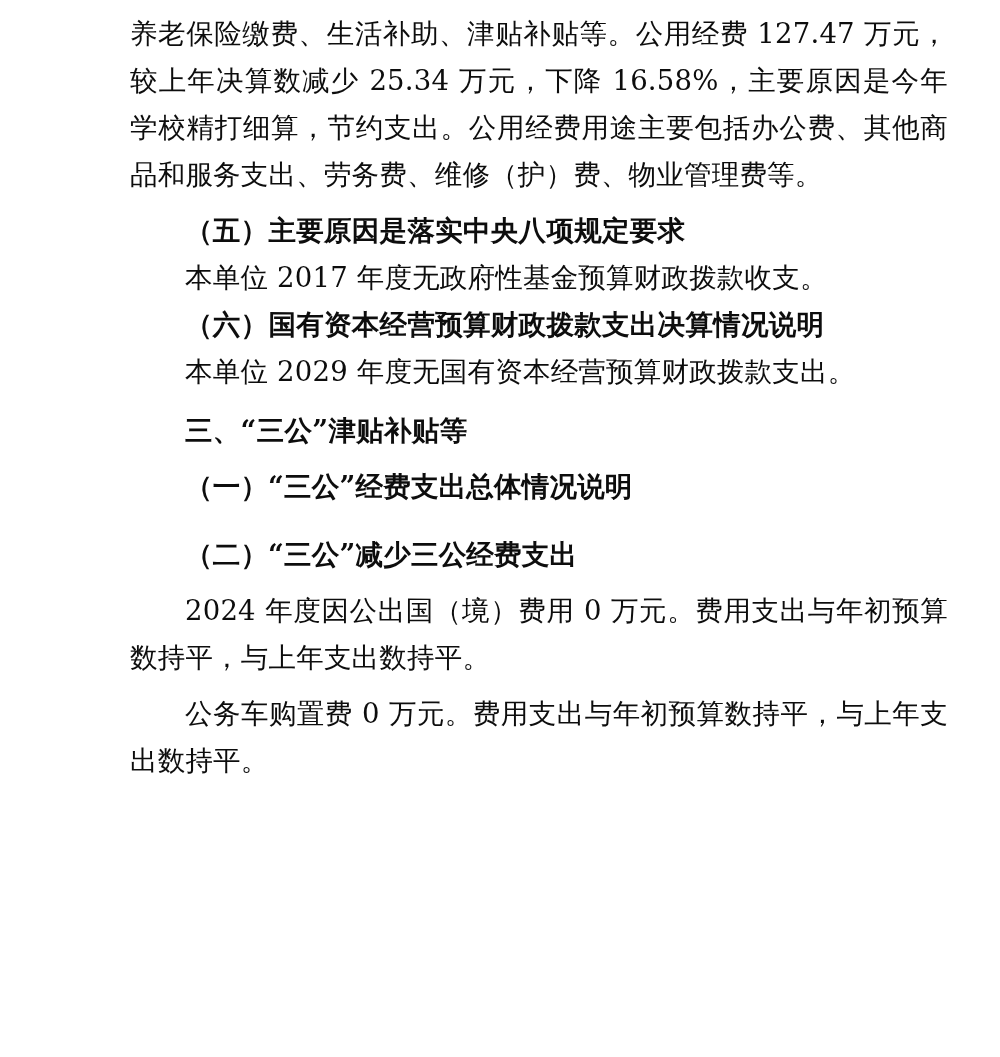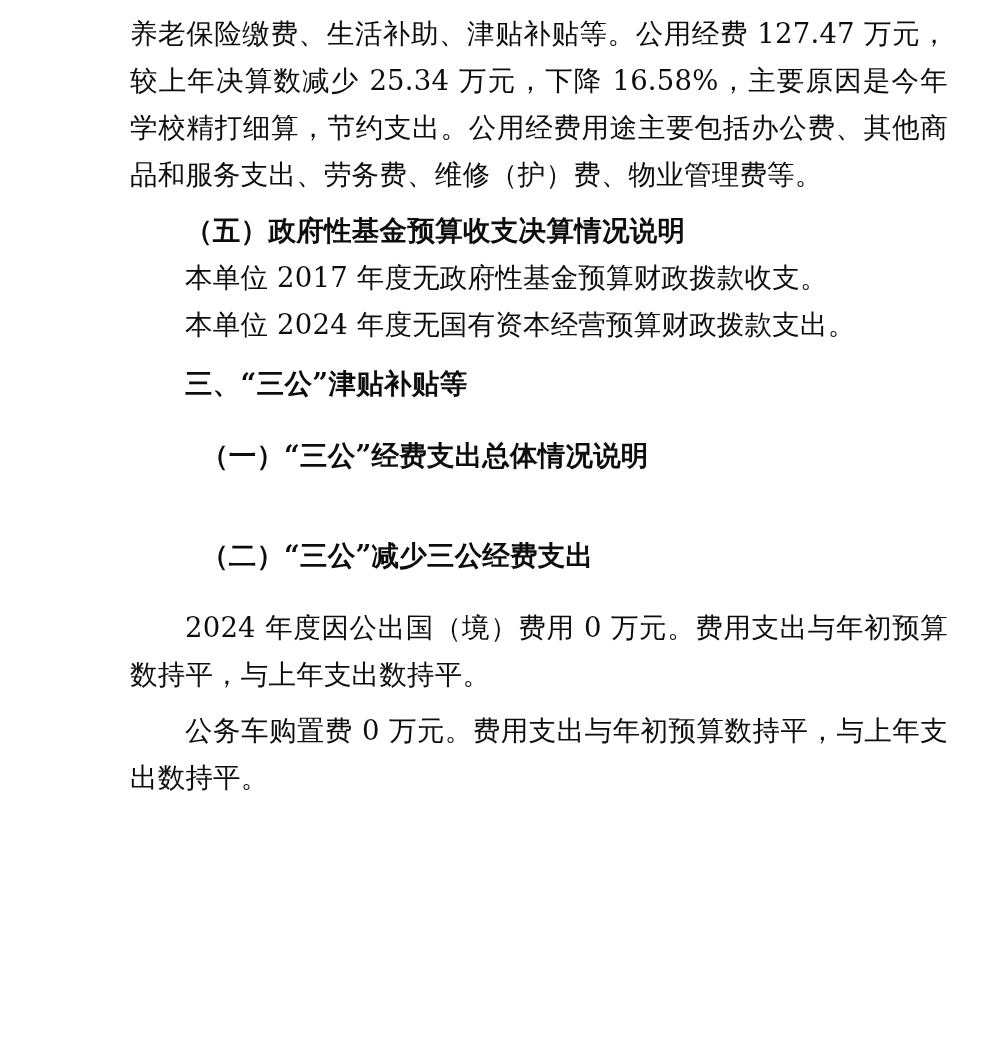--- a/index.html
+++ b/index.html
@@ -36,43 +36,44 @@
     font-size: 27.5px;
     line-height: 47px;
     margin: 0;
     font-weight: bold;
     text-indent: 2em;
     letter-spacing: 0.3px;
   }
   .sub-heading {
     font-size: 27.5px;
     line-height: 47px;
-    margin: 16px;
+    margin: 0;
     font-weight: bold;
     text-indent: 2em;
     letter-spacing: 0.2px;
   }
   .gap-small { height: 9px; }
   .gap-med { height: 12px; }
 </style>
 </head>
 <body>
 
 <div class="page">
 
   <p class="para">养老保险缴费、生活补助、津贴补贴等。公用经费 127.47 万元，较上年决算数减少 25.34 万元，下降 16.58%，主要原因是今年学校精打细算，节约支出。公用经费用途主要包括办公费、其他商品和服务支出、劳务费、维修（护）费、物业管理费等。</p>
 
   <div class="gap-small"></div>
 
-  <p class="heading">（五）政府性基金预算收支决算情况说明</p>
+  <p class="heading">（五）主要原因是落实中央八项规定要求</p>
 
   <p class="para indent">本单位 2017 年度无政府性基金预算财政拨款收支。</p>
 
+  <p class="heading">（六）国有资本经营预算财政拨款支出决算情况说明</p>
 
-  <p class="para indent">本单位 2024 年度无国有资本经营预算财政拨款支出。</p>
+  <p class="para indent">本单位 2029 年度无国有资本经营预算财政拨款支出。</p>
 
   <div class="gap-med"></div>
 
   <p class="heading">三、“三公”津贴补贴等</p>
 
   <div class="gap-small"></div>
 
   <p class="sub-heading">（一）“三公”经费支出总体情况说明</p>
 
   <div class="gap-small"></div>

